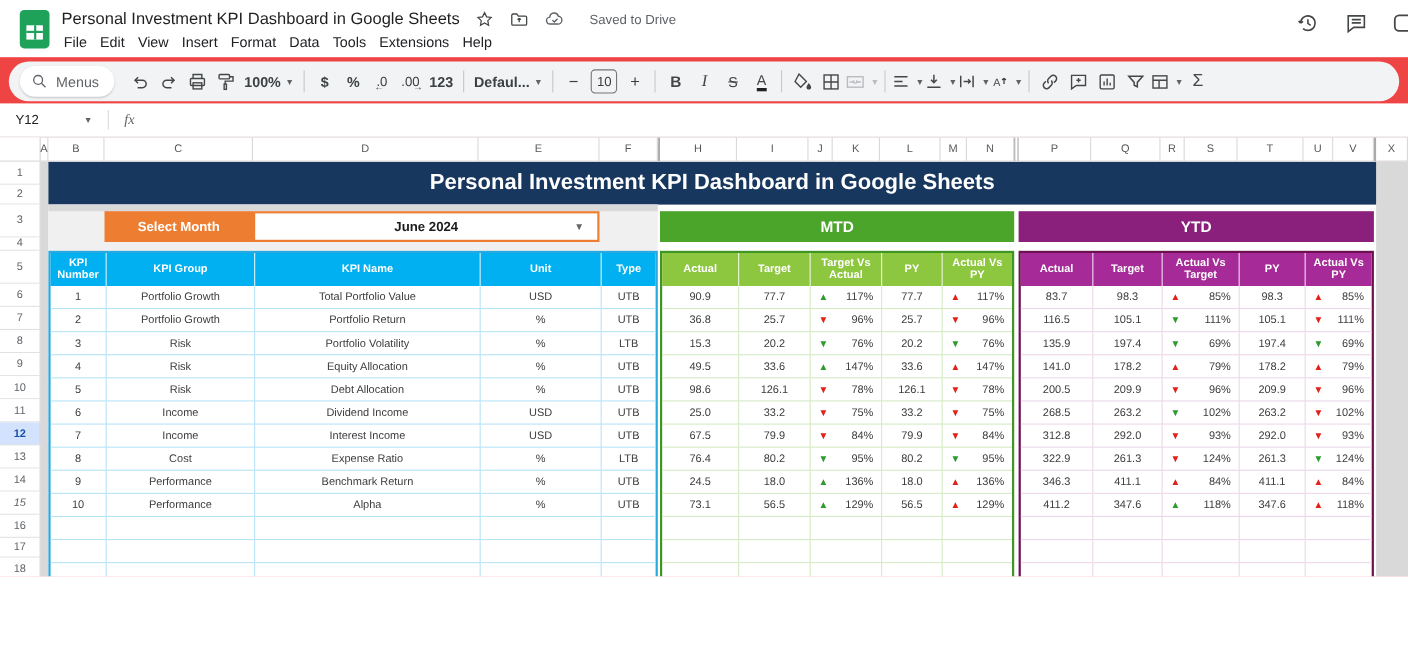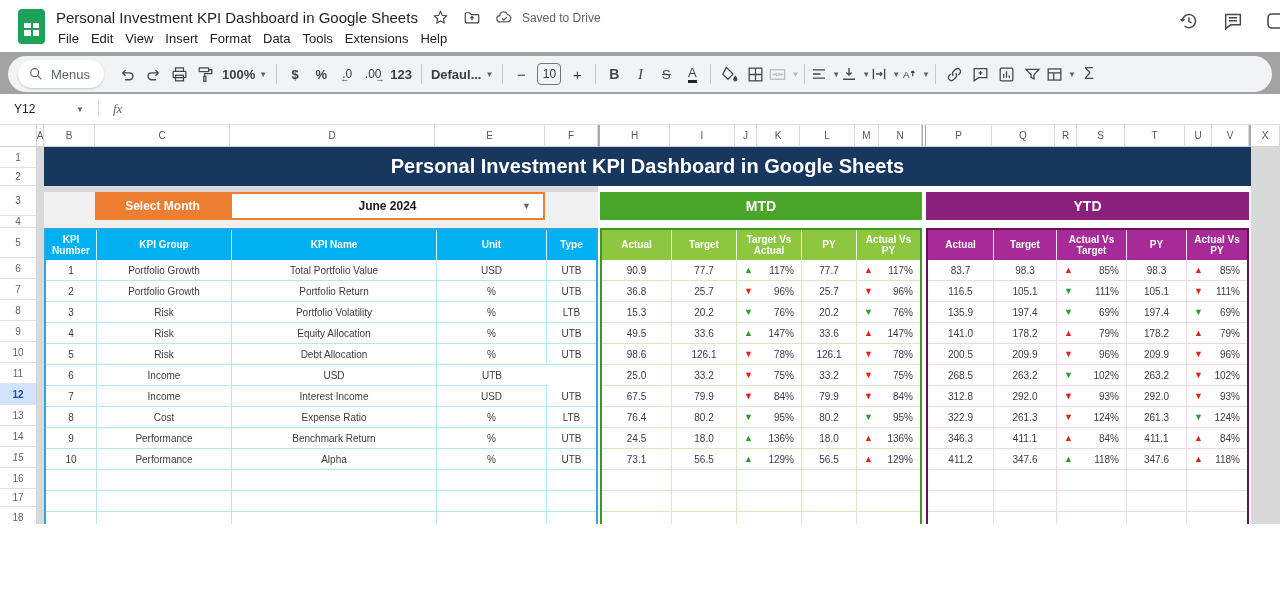--- a/index.html
+++ b/index.html
@@ -5,32 +5,32 @@
   :root{
     --banner-navy:#17375e; --orange:#ed7d31; --cyan:#00b0f0; --cyan-dark:#29a9e0; --cyan-light:#b7e3f7;
     --mtd-dark:#4aa52a; --mtd-light:#8dc63f; --mtd-line:#d4eac4; --mtd-border:#3f9623;
     --ytd-dark:#8a1f7c; --ytd-light:#a62a97; --ytd-line:#ecd7e9; --ytd-border:#6d1050;
     --arrow-green:#2e9b2e; --arrow-red:#e32119; --row-highlight:#d3e3fd;
     --chrome-ink:#444746; --cell-ink:#3c3c3c;
   }
   *{margin:0;padding:0;box-sizing:border-box;}
   html,body{background:#fff;}
   body{font-family:"Liberation Sans","DejaVu Sans",sans-serif;}
-  .screen{position:relative;width:1280px;height:524px;background:#a3a3a3;overflow:hidden;}
+  .screen{position:relative;width:1280px;height:524px;background:#ef4444;overflow:hidden;}
 
   
   .titlebar{position:absolute;left:0;top:0;width:1280px;height:52px;background:#fff;}
   .sheets-icon{position:absolute;left:18px;top:9px;width:27px;height:35px;background:#1ea25a;border-radius:4px;}
   .sheets-icon .cells{position:absolute;left:6px;top:14px;width:15px;height:13px;background:#fff;
     background-image:linear-gradient(#1ea25a,#1ea25a),linear-gradient(#1ea25a,#1ea25a);
     background-size:15px 2px,2px 13px;background-position:0 5px,6.5px 0;background-repeat:no-repeat;}
   .title-row{position:absolute;left:56px;top:8px;display:flex;align-items:center;gap:14px;}
   .doc-title{font-size:15px;color:#1f1f1f;white-space:nowrap;}
   .t-ic{display:inline-flex;align-items:center;color:var(--chrome-ink);}
-  .saved{display:flex;align-items:center;gap:8px;color:#5f6368;font-size:12px;}
+  .saved{display:flex;align-items:center;gap:22px;color:#5f6368;font-size:12px;}
   .menu-row{position:absolute;left:52px;top:29px;display:flex;align-items:center;justify-content:center;}
   .menu-item{font-size:13px;color:#202124;padding:2px 6px;border-radius:4px;cursor:default;}
   .titlebar-right{position:absolute;right:-12px;top:10px;display:flex;align-items:center;gap:22px;color:var(--chrome-ink);}
 
   
   .toolbar{position:absolute;left:8px;top:56px;width:1264px;height:36px;background:#f1f3f4;border-radius:18px;
     display:flex;align-items:center;padding-left:10px;}
   .menus-pill{display:flex;align-items:center;gap:7px;background:#fff;border-radius:15px;height:28px;padding:0 14px 0 10px;
     box-shadow:0 1px 2px rgba(0,0,0,.18);color:#5f6368;font-size:13px;margin-right:10px;}
   .tb{display:inline-flex;align-items:center;justify-content:center;min-width:26px;height:26px;border-radius:4px;color:var(--chrome-ink);}
@@ -450,20 +450,21 @@
         <div class="trow drow">
           <div class="dcell">5</div>
           <div class="dcell">Risk</div>
           <div class="dcell">Debt Allocation</div>
           <div class="dcell">%</div>
           <div class="dcell">UTB</div>
         </div>
         <div class="trow drow">
           <div class="dcell">6</div>
           <div class="dcell">Income</div>
+          <div class="dcell">Dividend Income</div>
           <div class="dcell">USD</div>
           <div class="dcell">UTB</div>
         </div>
         <div class="trow drow">
           <div class="dcell">7</div>
           <div class="dcell">Income</div>
           <div class="dcell">Interest Income</div>
           <div class="dcell">USD</div>
           <div class="dcell">UTB</div>
         </div>

